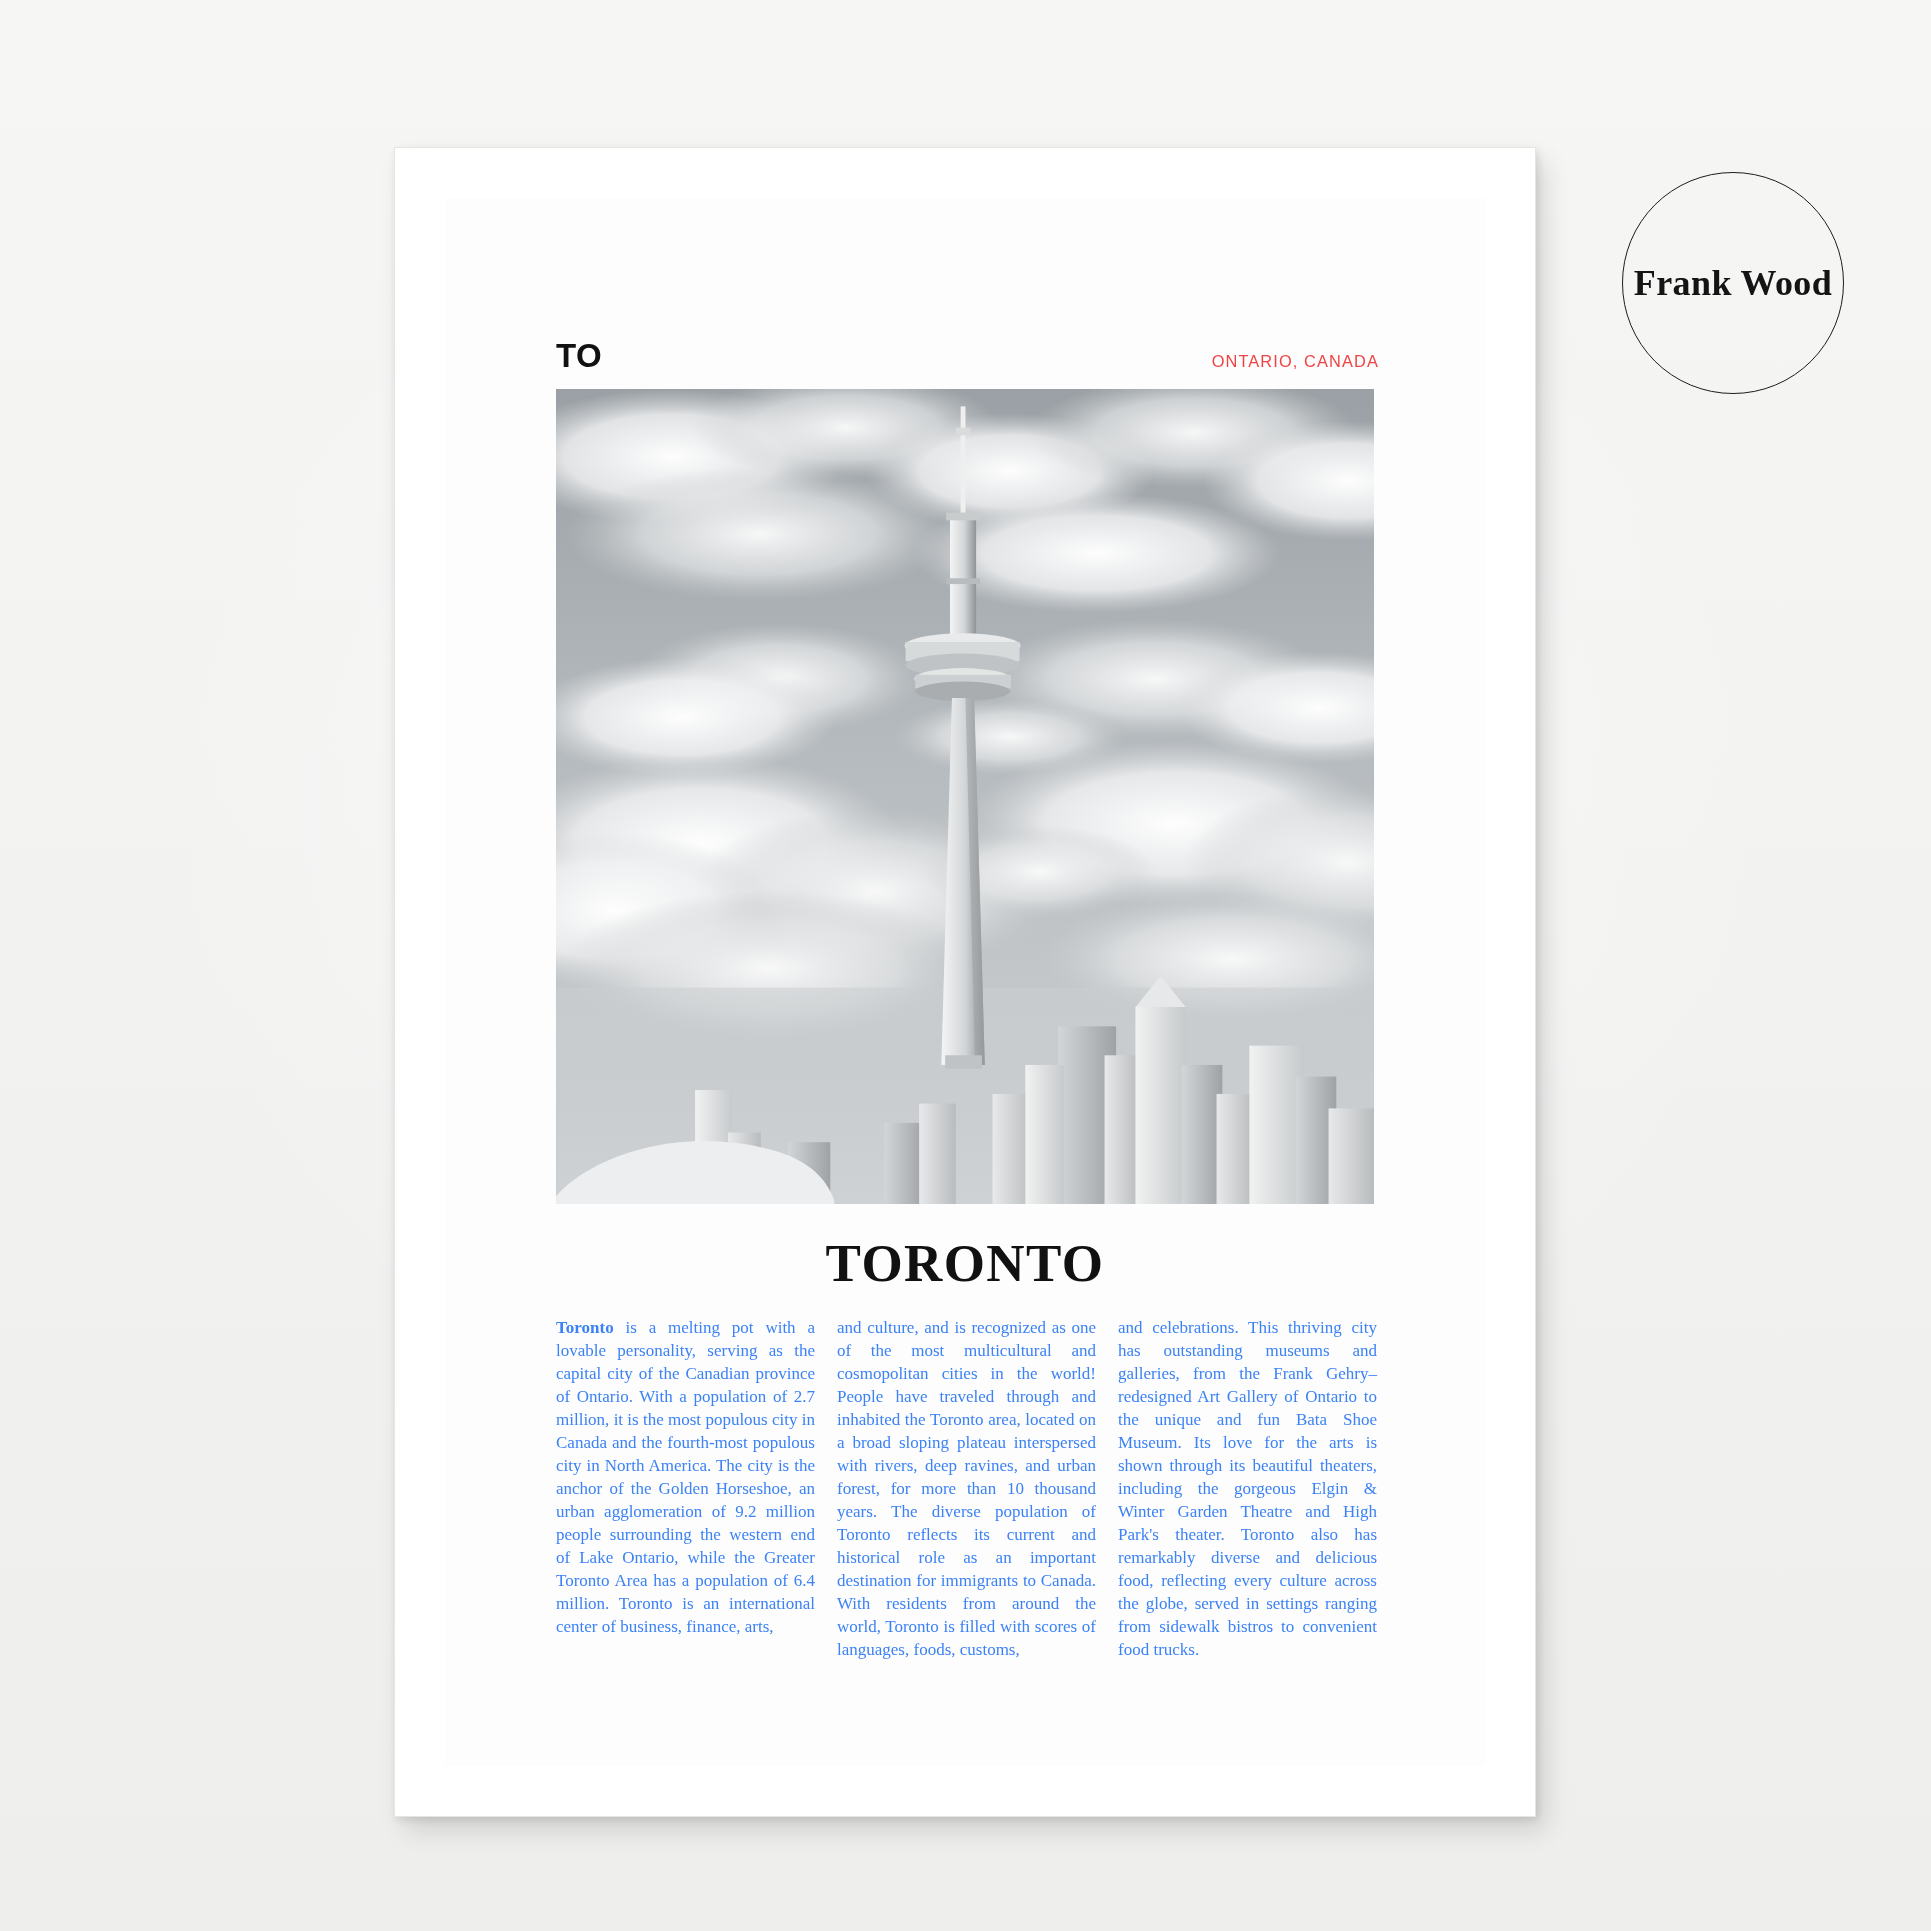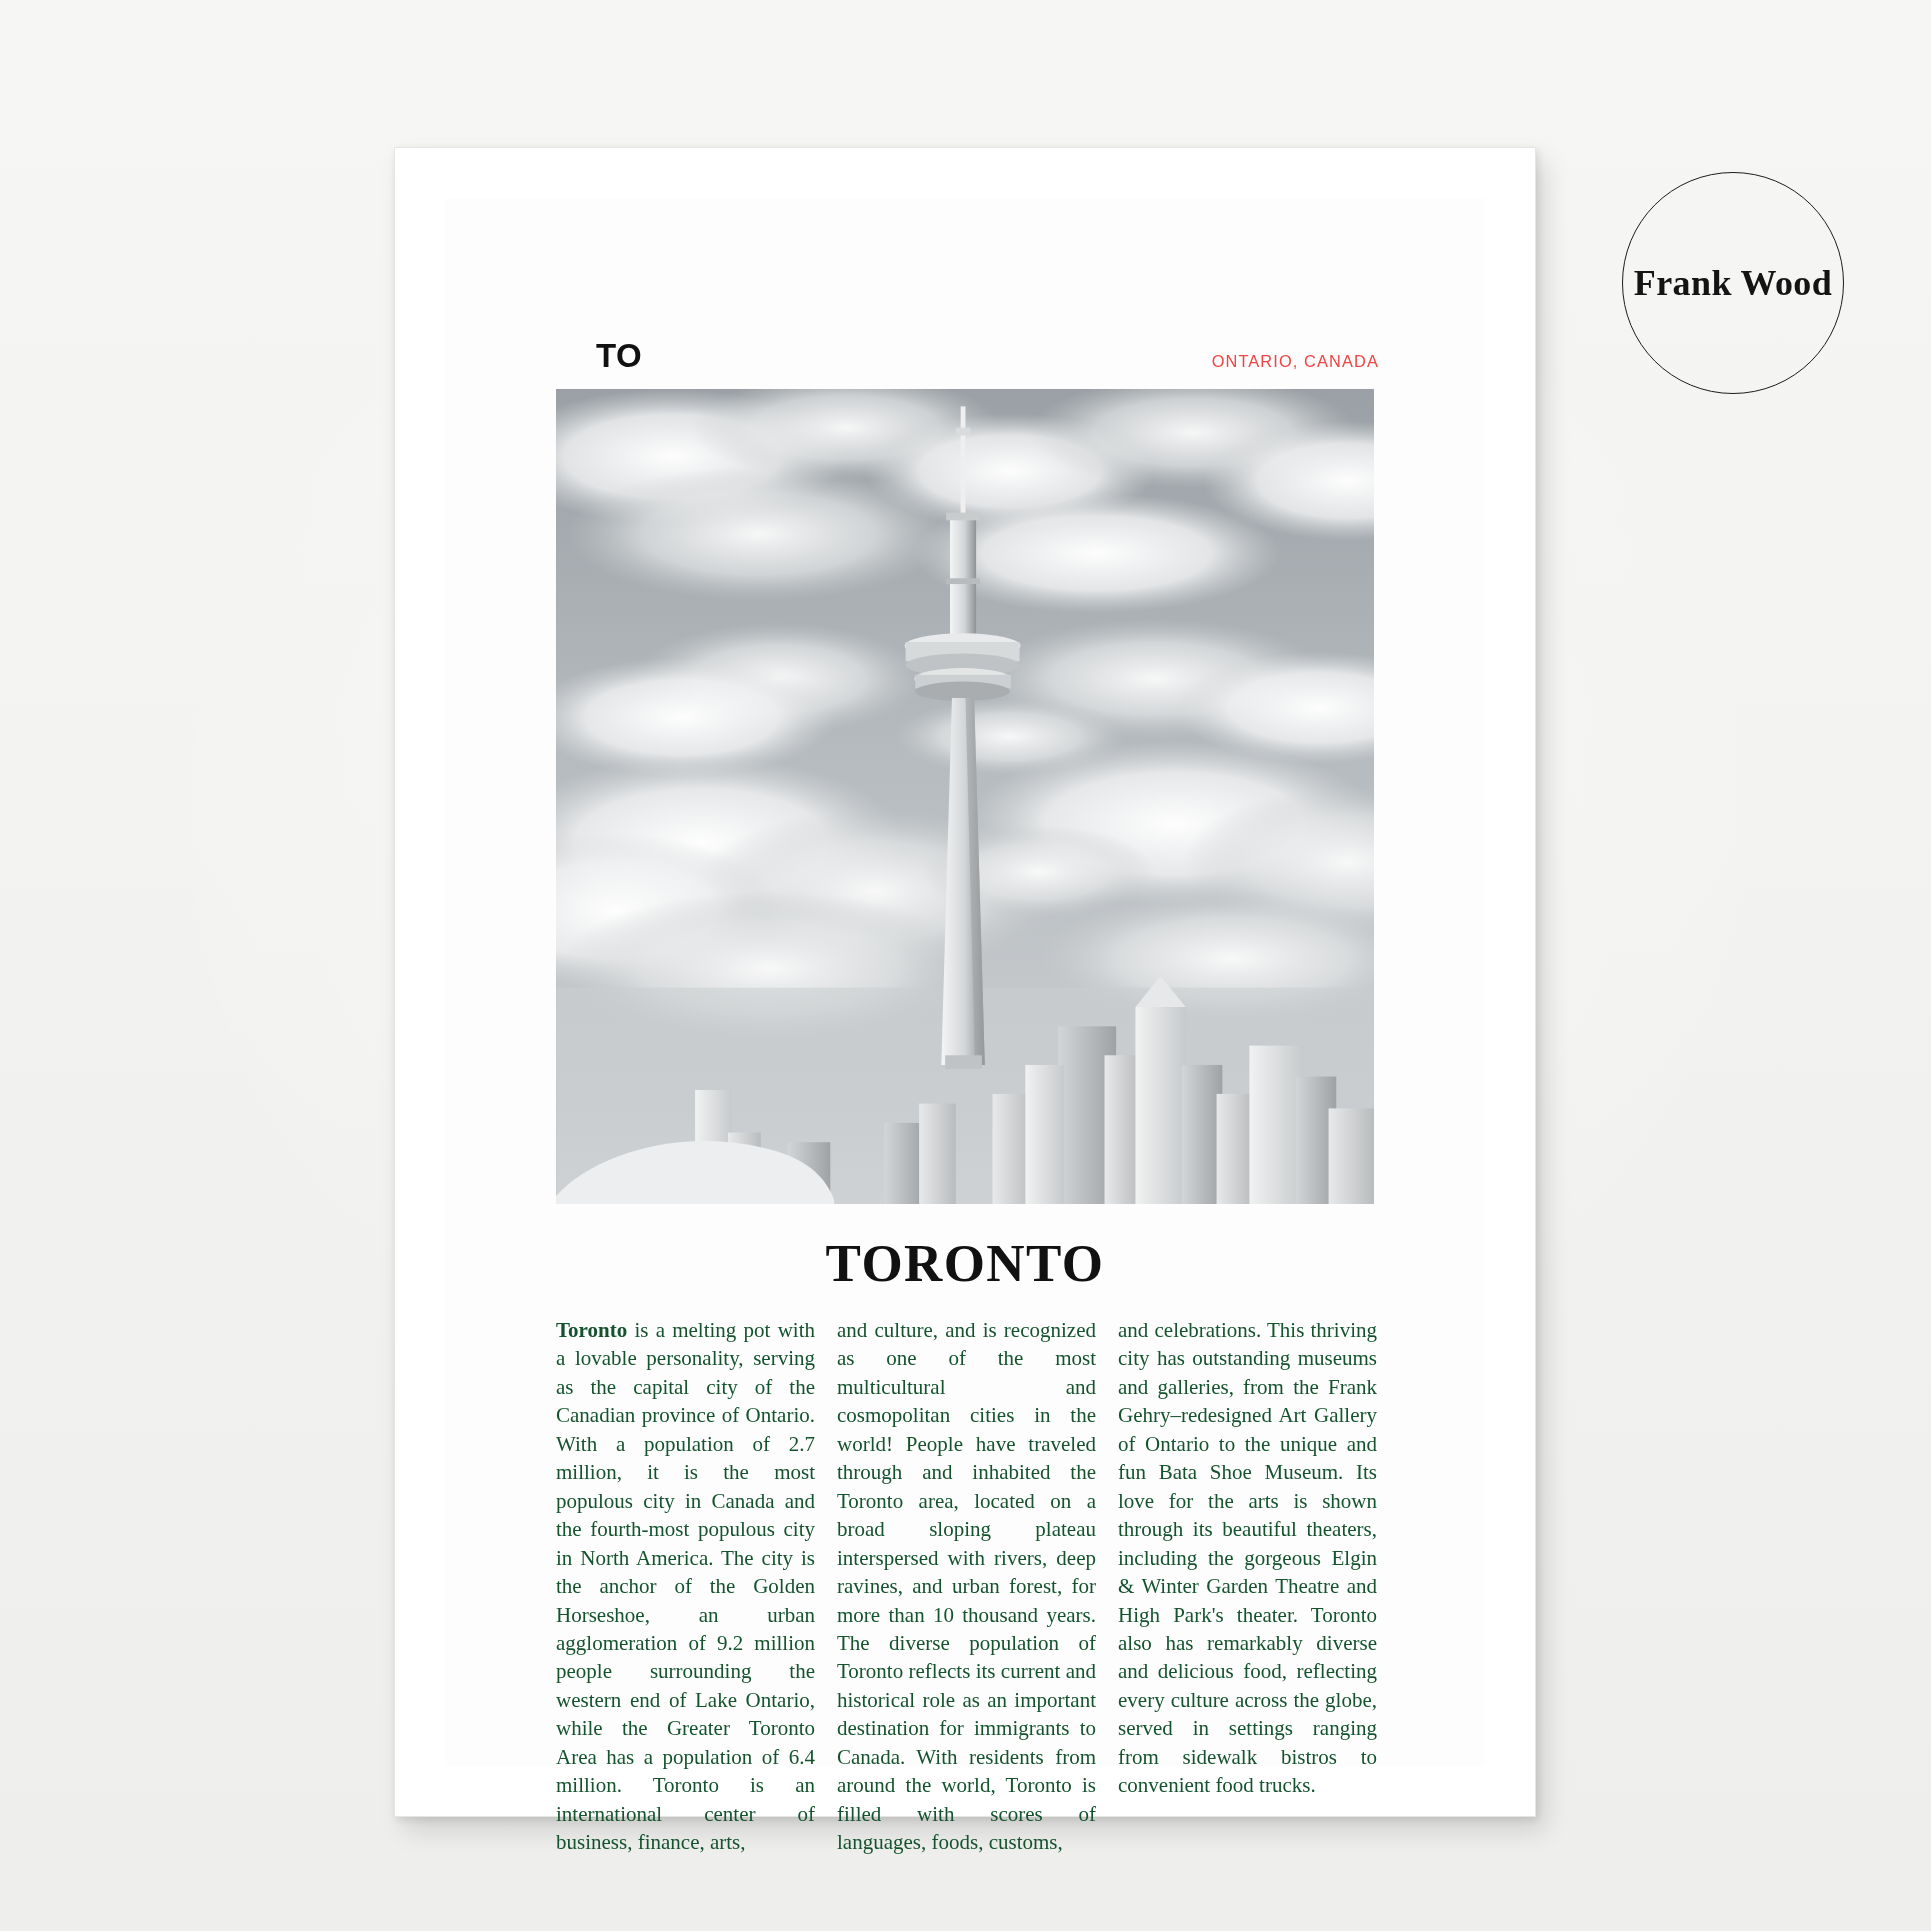--- a/index.html
+++ b/index.html
@@ -82,21 +82,20 @@
 
   #poster-header {
     position: absolute;
     left: 111px;
     right: 106px;
     top: 143px;
     height: 31px;
     display: flex;
     align-items: flex-end;
     justify-content: space-between;
-    margin-left: 40px;
   }
   #poster-code {
     font-family: "Liberation Sans", sans-serif;
     font-weight: bold;
     font-size: 33px;
     letter-spacing: 0.5px;
     color: #111;
     line-height: 1;
   }
   #poster-region {
@@ -139,23 +138,23 @@
     position: absolute;
     left: 111px;
     top: 1118px;
     width: 822px;
     display: flex;
     gap: 22px;
   }
   .col {
     width: 259px;
     font-family: "Liberation Serif", serif;
-    font-size: 21px;
+    font-size: 17px;
     line-height: 1.355;
-    color: #14532d;
+    color: #3b82f6;
     text-align: justify;
     text-justify: inter-word;
     hyphens: auto;
   }
   .col b { font-weight: bold; }
 
   
   #vignette {
     position: absolute;
     left: 0; top: 0; width: 1931px; height: 1931px;

